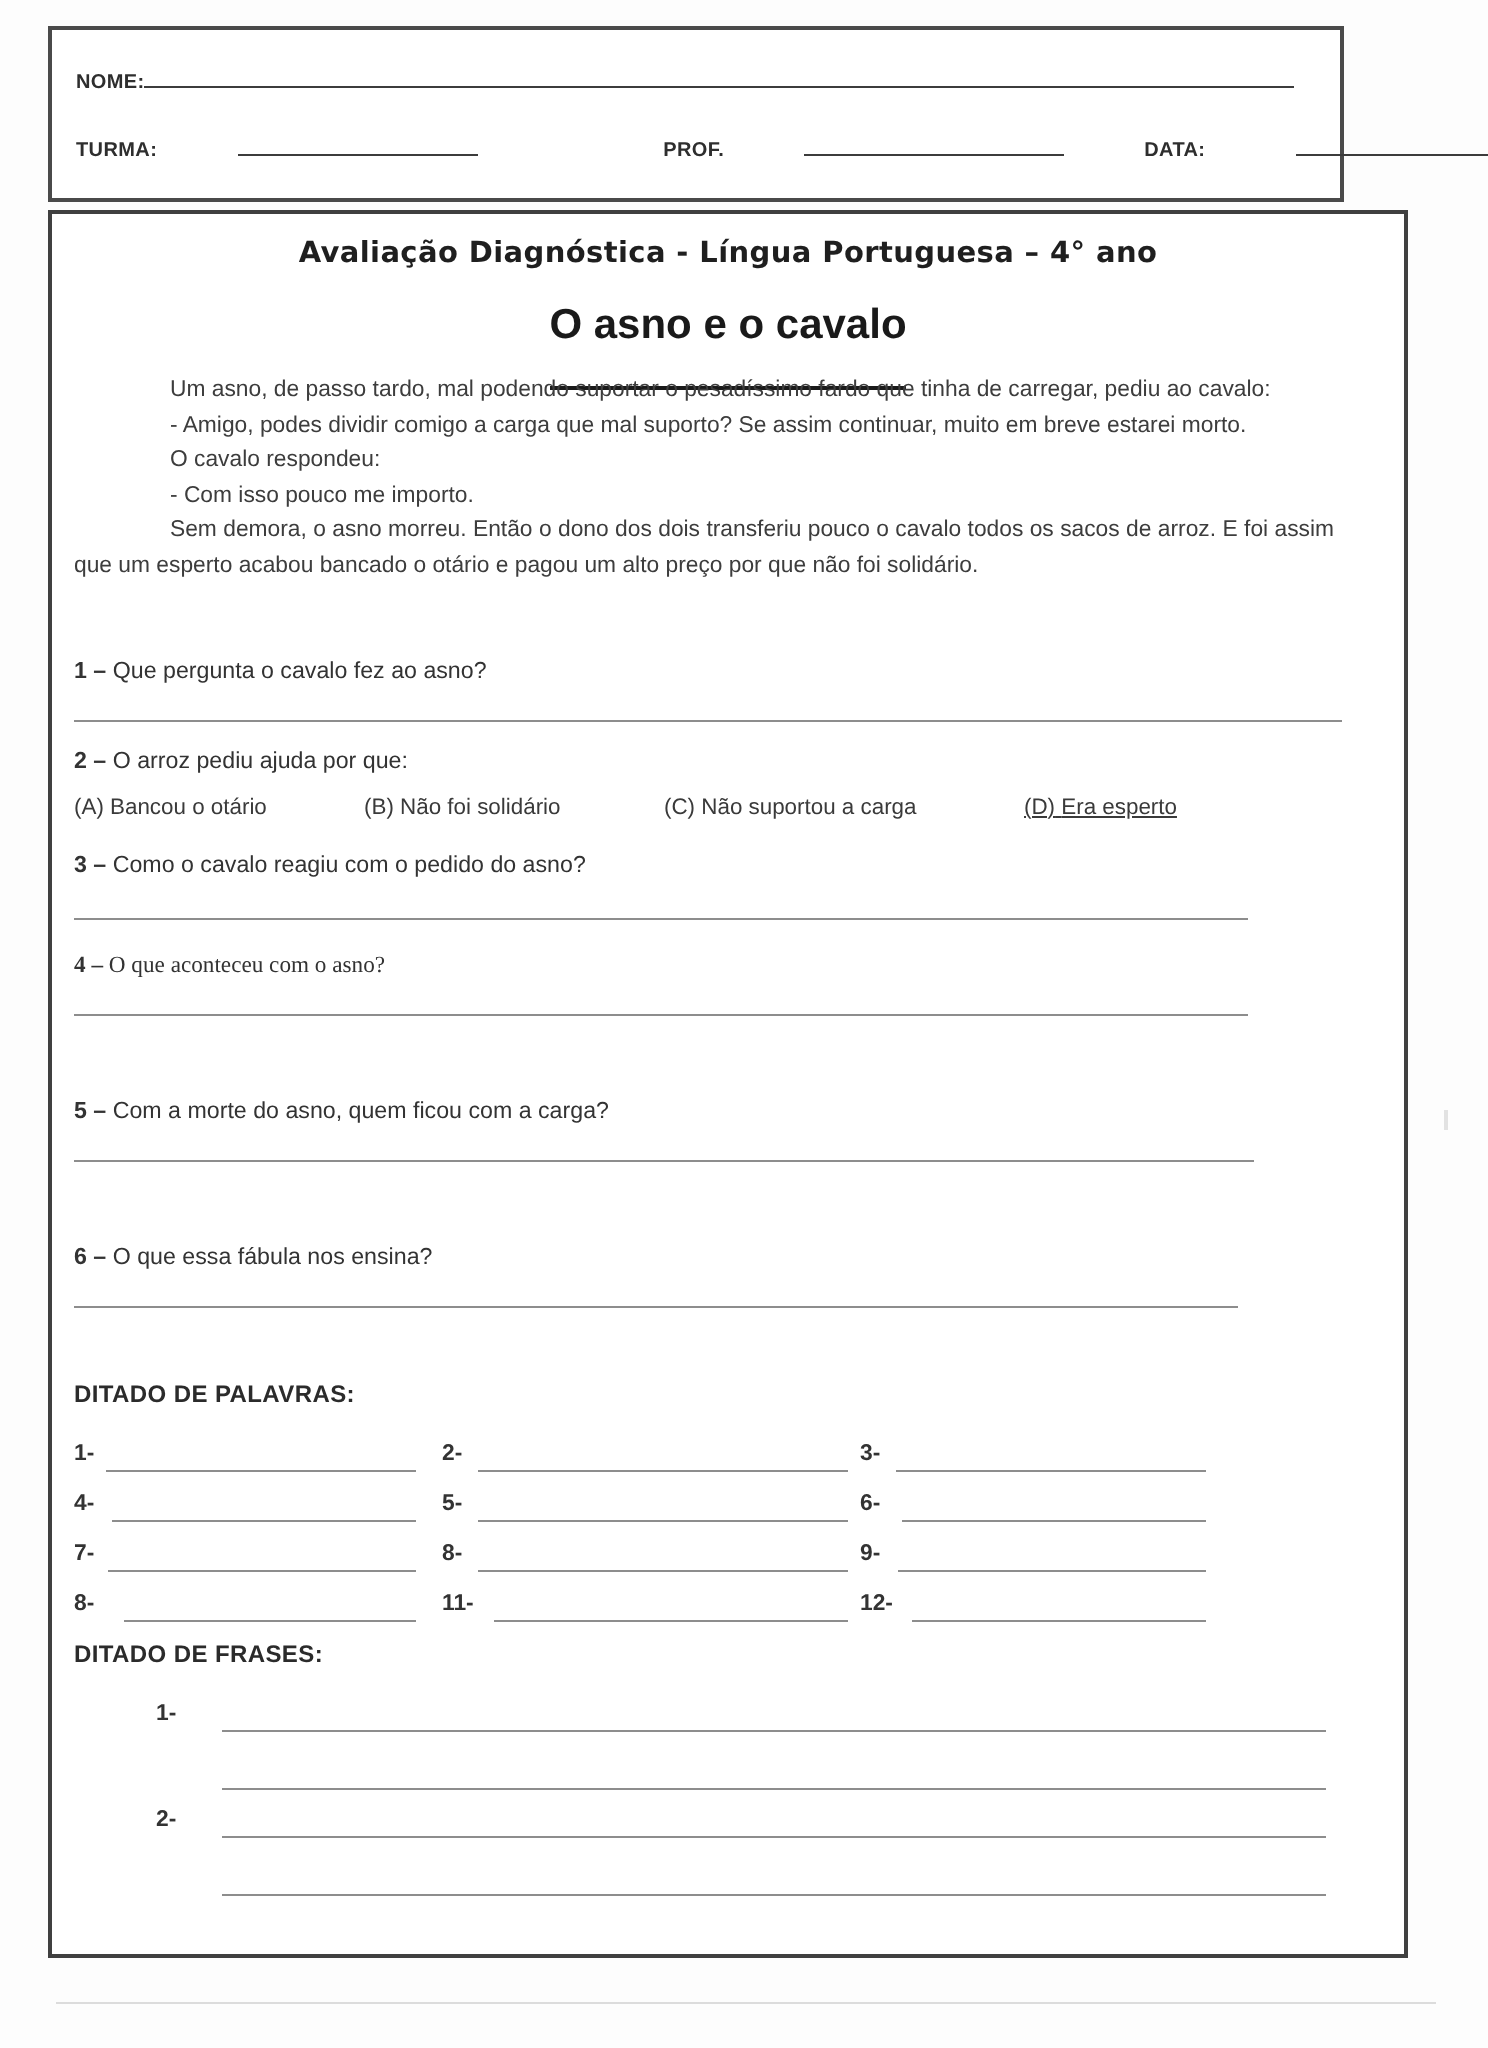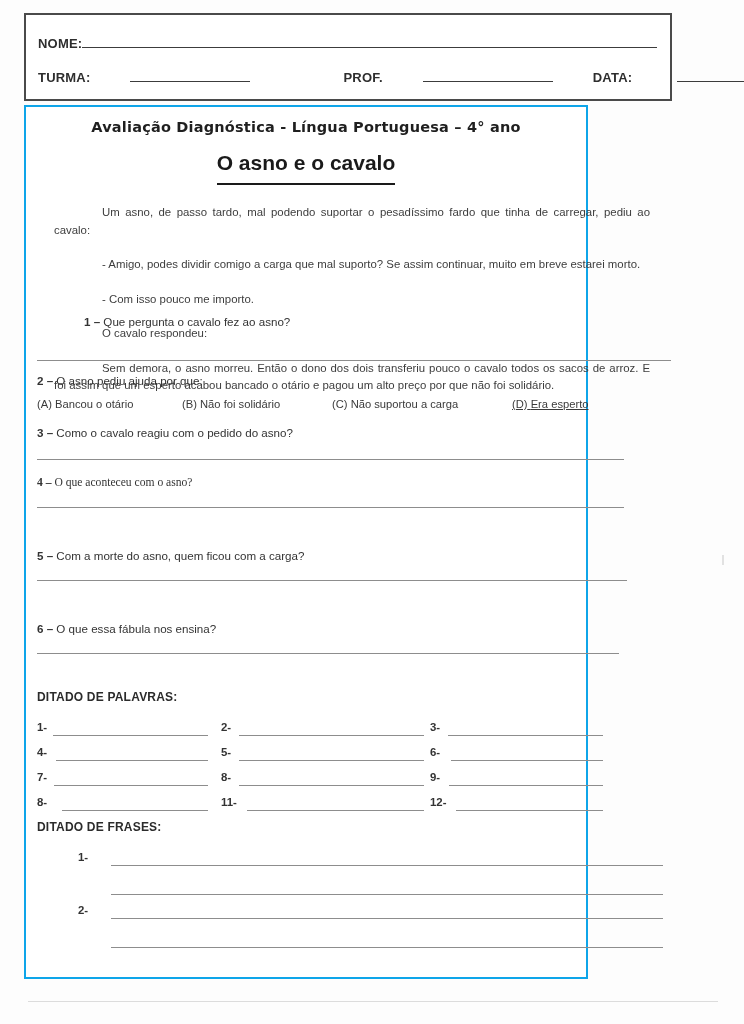--- a/index.html
+++ b/index.html
@@ -39,44 +39,44 @@
     position: absolute;
     left: 12px;
     display: flex;
     align-items: baseline;
     white-space: nowrap;
   }
   .hdr-row.r1 { top: 21px; }
   .hdr-row.r2 { top: 55px; gap: 40px; }
   .hdr-label {
     font-weight: bold;
-    font-size: 13px;
+    font-size: 10px;
     color: #2e2e2e;
     letter-spacing: 0.2px;
   }
   .hdr-rule {
     display: inline-block;
     border-bottom: 1.6px solid #3c3c3c;
     height: 1px;
     margin-bottom: 2px;
   }
   .rule-nome { width: 575px; }
   .rule-turma { width: 120px; }
   .rule-prof { width: 130px; }
   .rule-data { width: 155px; margin-left: 5px; }
   .gap-sm { display:inline-block; width: 13px; }
 
   
   .main-box {
     position: absolute;
     left: 24px;
     top: 105px;
-    width: 564px;
+    width: 680px;
     height: 874px;
-    border: 2px solid #0ea5e9;
+    border: 2px solid #404040;
     background: #ffffff;
     box-sizing: border-box;
   }
 
   .title-line {
     position: absolute;
     top: 12px;
     left: 0; right: 0;
     text-align: center;
     font-family: "DejaVu Sans", sans-serif;
@@ -89,34 +89,34 @@
     position: absolute;
     top: 44px;
     left: 0; right: 0;
     text-align: center;
     font-weight: bold;
     font-size: 21px;
     color: #1a1a1a;
   }
   .story-title span {
     border-bottom: 2px solid #1a1a1a;
-    padding-bottom: 9px;
+    padding-bottom: 19px;
   }
 
   
   .fable {
     position: absolute;
     left: 11px;
     top: 80px;
     width: 630px;
     font-size: 11.4px;
     line-height: 17.5px;
     color: #3d3d3d;
   }
-  .fable p { margin: 17px; }
+  .fable p { margin: 0; }
   .p-just {
     text-align: justify;
     text-indent: 48px;
   }
   .p-ind { text-indent: 48px; }
 
   
   .q {
     position: absolute;
     left: 11px;
@@ -223,34 +223,34 @@
 
     <div class="title-line">Avaliação Diagnóstica  - Língua Portuguesa – 4° ano</div>
 
     <div class="story-title">
       <span>O asno e o cavalo</span>
     </div>
 
     <div class="fable">
       <p class="p-just">Um asno, de passo tardo, mal podendo suportar o pesadíssimo fardo que tinha de carregar, pediu ao cavalo:</p>
       <p class="p-ind">- Amigo, podes dividir comigo a carga que mal suporto? Se assim continuar, muito em breve estarei morto.</p>
+      <p class="p-ind">O cavalo respondeu:</p>
       <p class="p-ind">- Com isso pouco me importo.</p>
-      <p class="p-ind">O cavalo respondeu:</p>
       <p class="p-just">Sem demora, o asno morreu. Então o dono dos dois transferiu pouco o cavalo todos os sacos de arroz. E foi assim que um esperto acabou bancado o otário e pagou um alto preço por que não foi solidário.</p>
     </div>
 
-    <div class="q" style="top:208px;margin-left:47px;">
+    <div class="q" style="top:222px;">
       <b>1 –</b>
       <span>Que pergunta o cavalo fez ao asno?</span>
     </div>
     <div class="ansline" style="top:253px; width:634px;"></div>
 
     <div class="q" style="top:267px;">
       <b>2 –</b>
-      <span>O asno pediu ajuda por que:</span>
+      <span>O arroz pediu ajuda por que:</span>
     </div>
 
     <div class="alts">
       <span class="alt" style="left:0px;">
         <span>(A)</span>
         <span>Bancou o otário</span>
       </span>
       <span class="alt" style="left:145px;">
         <span>(B)</span>
         <span>Não foi solidário</span>

